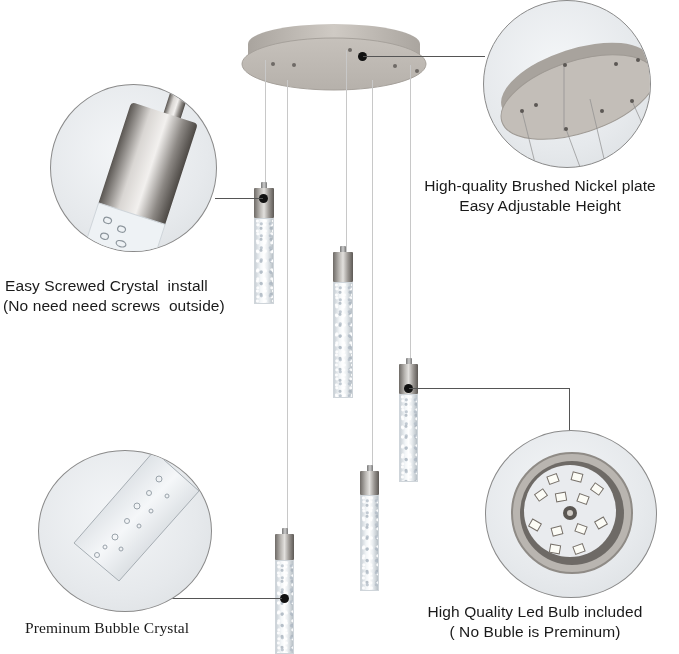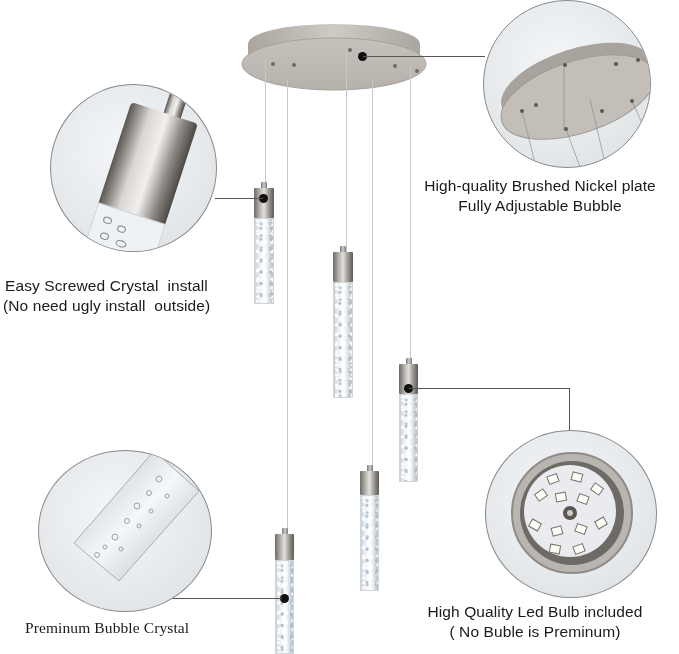--- a/index.html
+++ b/index.html
@@ -195,26 +195,26 @@
       <rect x="64" y="114" width="10" height="8" transform="rotate(10 69 118)"></rect>
       <rect x="88" y="114" width="10" height="8" transform="rotate(-20 93 118)"></rect>
     </g>
     <circle cx="84" cy="82" r="7" fill="#5a5652"></circle>
     <circle cx="84" cy="82" r="3" fill="#cfcac4"></circle>
   </svg>
 </div>
 
 <div class="caption center" style="left:402px;top:176px;width:276px;text-align:center;">
   <div>High-quality Brushed Nickel plate</div>
-  <div>Fully Adjustable Bubble</div>
+  <div>Easy Adjustable Height</div>
 </div>
 
 <div class="caption" style="left:3px;top:276px;width:250px;">
   <div style="padding-left:2px;white-space:pre;">Easy Screwed Crystal  install</div>
-  <div style="white-space:pre;">(No need ugly install  outside)</div>
+  <div style="white-space:pre;">(No need need screws  outside)</div>
 </div>
 
 <div class="caption center" style="left:410px;top:602px;width:250px;">
   <div>High Quality Led Bulb included</div>
   <div>( No Buble is Preminum)</div>
 </div>
 
 <div class="caption" style="left:25px;top:618px;font-family:Liberation Serif, serif;">
   <div>Preminum Bubble Crystal</div>
 </div>

